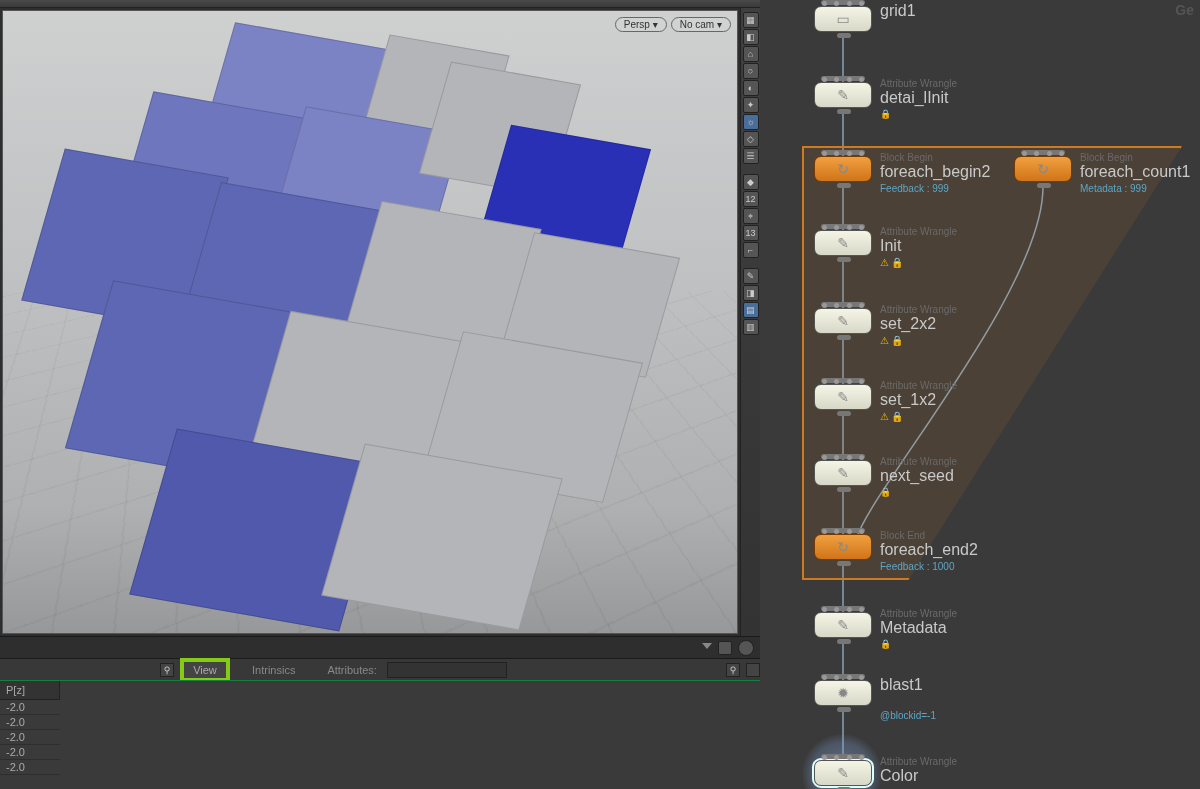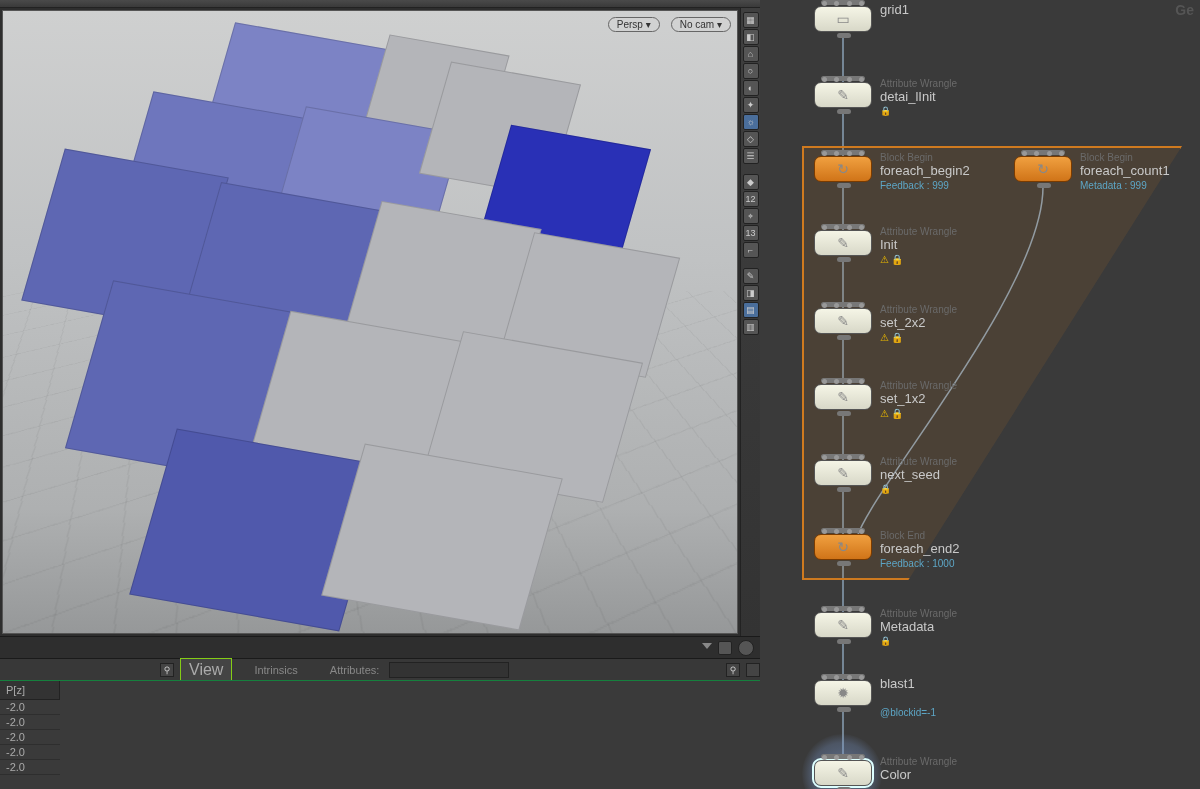--- a/index.html
+++ b/index.html
@@ -8,37 +8,37 @@
 .left-pane{width:760px;display:flex;flex-direction:column;background:#2b2b2b}
 .right-pane{flex:1;background:#3a3a3a;position:relative;overflow:hidden}
 
 
 .vp-top{height:8px;background:linear-gradient(#4a4a4a,#3a3a3a);border-bottom:1px solid #222}
 .vp-wrap{position:relative;flex:0 0 628px;background:#2e2e2e;display:flex}
 .vp-canvas{flex:1;position:relative;margin:2px;border:1px solid #555;background:linear-gradient(180deg,#cfd0d0 0%,#c0c2c3 40%,#aeb0b1 80%,#969899 100%);overflow:hidden}
 .grid-floor{position:absolute;left:-400px;right:-200px;bottom:-80px;top:280px;background-image:repeating-linear-gradient(155deg,rgba(0,0,0,0.05) 0 1px,transparent 1px 36px),repeating-linear-gradient(85deg,rgba(0,0,0,0.05) 0 1px,transparent 1px 36px);transform:perspective(820px) rotateX(60deg);transform-origin:top center}
 .tiles{position:absolute;left:0;top:0;width:100%;height:100%}
 .tile{position:absolute;border:1px solid rgba(0,0,0,0.15)}
-.vp-badges{position:absolute;top:6px;right:6px;display:flex;gap:11px}
+.vp-badges{position:absolute;top:6px;right:6px;display:flex;gap:4px}
 .pill{font-size:10px;color:#333;background:rgba(210,210,210,0.8);border:1px solid #666;border-radius:10px;padding:1px 8px}
 .vp-side{width:20px;background:linear-gradient(#3f3f3f,#333);border-left:1px solid #222;display:flex;flex-direction:column;align-items:center;padding-top:4px;gap:1px}
 .vp-side .ic{width:16px;height:16px;background:#555;border:1px solid #222;border-radius:2px;display:flex;align-items:center;justify-content:center;font-size:9px;color:#ccc}
 .vp-side .sep{height:8px}
 .vp-side .ic.sel{background:#4a6e9b}
 
 
 .mid-bar{height:22px;background:#2e2e2e;border-top:1px solid #1a1a1a;display:flex;align-items:center;justify-content:flex-end;padding:0 6px;gap:6px}
 .mid-bar .sq{width:14px;height:14px;background:#555;border:1px solid #222;border-radius:2px}
 .mid-bar .gearbtn{width:16px;height:16px;border-radius:50%;background:#555;border:1px solid #222}
 .mid-bar .chev{width:10px;height:10px;border-left:5px solid transparent;border-right:5px solid transparent;border-top:6px solid #888}
 
 
 .ss-head{height:22px;background:#383838;border-top:1px solid #1a1a1a;display:flex;align-items:center;padding-left:160px;gap:6px}
 .ss-head .pin{width:14px;height:14px;background:#444;border:1px solid #222;display:flex;align-items:center;justify-content:center;color:#ccc;font-size:9px}
-.ss-head .btn{background:#444;border:1px solid #84cc16;color:#aaa;padding:2px 8px;font-size:16px;min-width:50px;text-align:center}
+.ss-head .btn{background:#444;border:4px solid #84cc16;color:#aaa;padding:2px 8px;font-size:11px;min-width:50px;text-align:center}
 .ss-head .lbl{color:#888;margin-left:16px;margin-right:4px}
 .ss-head .inp{background:#333;border:1px solid #222;height:16px;width:120px}
 .ss-head .spacer{flex:1}
 .ss-head .gear{width:14px;height:14px;background:#444;border:1px solid #222}
 
 
 .ss-body{flex:1;background:#3a3a3a;border-top:1px solid #15803d;overflow:hidden}
 .ss-col{width:60px}
 .ss-th{background:#333;color:#aaa;padding:3px 6px;font-size:11px;border-bottom:1px solid #222;border-right:1px solid #222}
 .ss-td{color:#aaa;padding:1px 6px;font-size:11px;border-bottom:1px solid #2e2e2e}
@@ -51,21 +51,21 @@
 .nd{position:absolute;display:flex;align-items:flex-start;gap:8px}
 .nd .body{width:58px;height:26px;border-radius:7px;background:linear-gradient(#f5f5e6,#d8d8c8);border:1px solid #555;display:flex;align-items:center;justify-content:center;position:relative}
 .nd .body.orange{background:linear-gradient(#f0a040,#d07418);border-color:#7a3b00}
 .nd .body::before{content:"";position:absolute;top:-7px;left:6px;right:6px;height:5px;border-radius:3px;background:#777}
 .nd .body::after{content:"";position:absolute;bottom:-7px;left:22px;width:14px;height:5px;border-radius:3px;background:#777}
 .nd .dots{position:absolute;top:-6px;left:0;right:0;display:flex;justify-content:space-evenly}
 .nd .dots i{width:5px;height:5px;border-radius:50%;background:#999;display:block}
 .nd .glyph{font-size:14px}
 .nd .txt{display:flex;flex-direction:column;margin-top:-4px}
 .nd .tlbl{color:#6a6a6a;font-size:10px}
-.nd .name{color:#c9c9c9;font-size:13px}
+.nd .name{color:#c9c9c9;font-size:16px}
 .nd .meta{color:#5da6c6;font-size:10px;margin-top:2px}
 .nd .lock{color:#666;font-size:9px;margin-top:2px}
 .nd .warn{color:#e5b400;font-size:10px;margin-top:2px}
 .nd .at{color:#5da6c6;font-size:10px;margin-top:16px}
 .sel-ring{position:absolute;width:80px;height:80px;border-radius:50%;background:radial-gradient(circle,rgba(120,150,200,0.6) 0%,rgba(120,150,200,0.3) 55%,transparent 72%)}
 .nd.sel .body{outline:2px solid #dff}
 </style>
 </head>
 <body>
 

